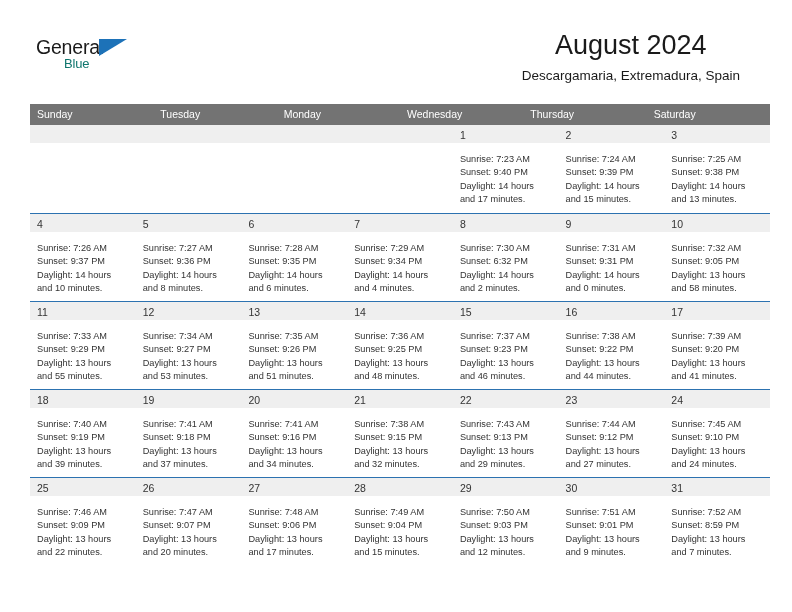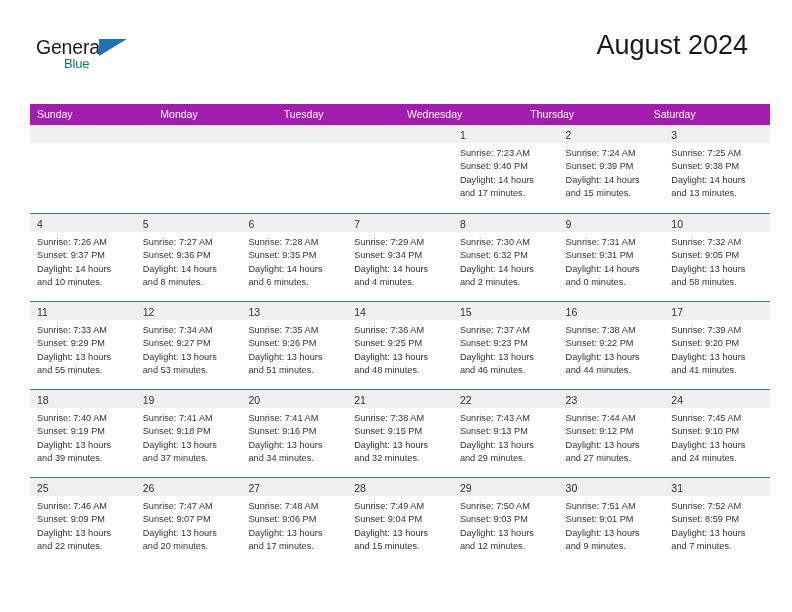--- a/index.html
+++ b/index.html
@@ -62,21 +62,21 @@
     left: 28px;
     top: 19px;
     font-size: 13px;
     color: #0f766e;
     letter-spacing: -0.2px;
     line-height: 1;
   }
 
   .title-block {
     position: absolute;
-    right: 8px;
+    right: 16px;
     top: 0;
     text-align: center;
   }
   .cal-title {
     font-size: 27px;
     font-weight: normal;
     color: #1a1a1a;
     line-height: 1.15;
     white-space: nowrap;
   }
@@ -92,21 +92,21 @@
   
   .calendar {
     position: absolute;
     left: 30px;
     top: 104px;
     width: 740px;
   }
 
   .weekday-header {
     display: flex;
-    background: #a21caf;
+    background: #737373;
     height: 21px;
   }
   .weekday-cell {
     flex: 1 1 0;
     color: #ffffff;
     font-size: 10.5px;
     line-height: 21px;
     padding-left: 7px;
     box-sizing: border-box;
     white-space: nowrap;
@@ -139,20 +139,21 @@
   }
   .daynum {
     font-size: 10.5px;
     color: #333333;
     line-height: 18px;
     display: inline-block;
   }
 
   .day-info {
     padding: 4px 6px 0 7px;
+    margin-top: 6px;
   }
   .day-info div {
     font-size: 9.2px;
     line-height: 13.3px;
     color: #333333;
     white-space: nowrap;
   }
 
   .day-cell.empty .daynum-band { background: #efefef; }
 </style>
@@ -164,30 +165,31 @@
   <div class="masthead">
 
     <div class="logo">
       <span class="logo-general">General</span>
       <span class="logo-tri"></span>
       <span class="logo-blue">Blue</span>
     </div>
 
     <div class="title-block">
       <div class="cal-title">August 2024</div>
+      <div class="cal-subtitle">Descargamaria, Extremadura, Spain</div>
     </div>
 
   </div>
 
   <div class="calendar">
 
     <div class="weekday-header">
       <div class="weekday-cell">Sunday</div>
+      <div class="weekday-cell">Tuesday</div>
       <div class="weekday-cell">Monday</div>
-      <div class="weekday-cell">Tuesday</div>
       <div class="weekday-cell">Wednesday</div>
       <div class="weekday-cell">Thursday</div>
       <div class="weekday-cell">Saturday</div>
     </div>
 
     <div class="week-row first">
       <div class="day-cell empty">
         <div class="daynum-band"><span class="daynum"></span></div>
         <div class="day-info">
           <div></div>

